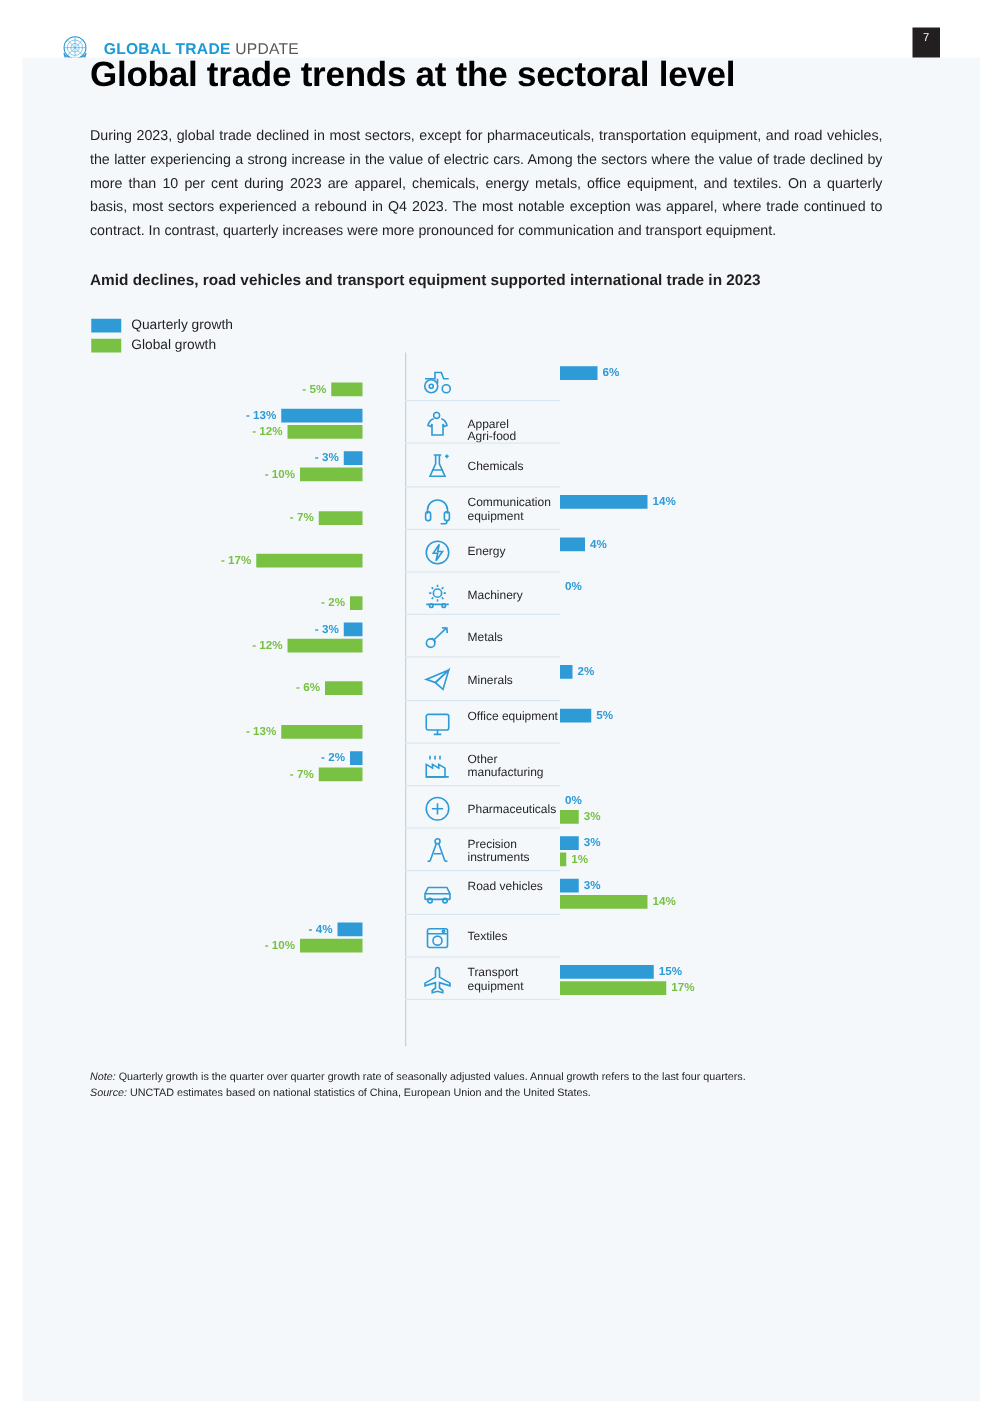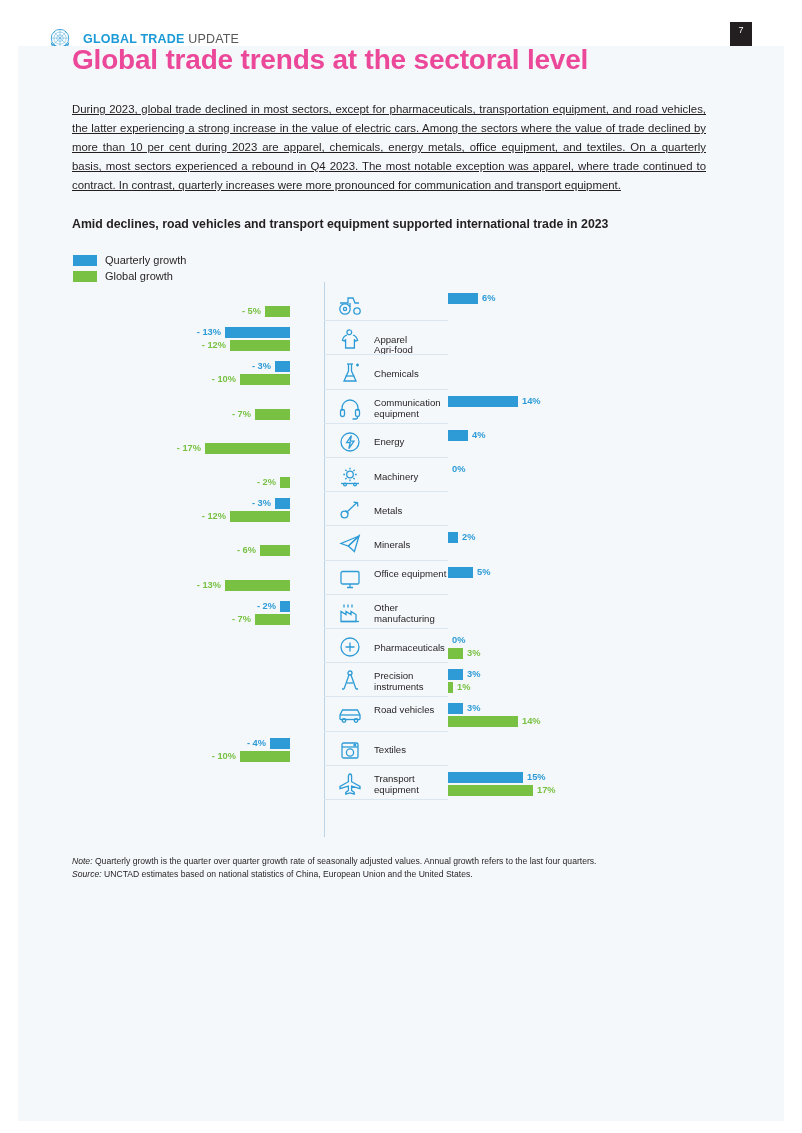--- a/index.html
+++ b/index.html
@@ -29,26 +29,26 @@
   }
 
   
   .panel{
     position:absolute;left:18px;top:46px;width:766px;height:1075px;
     background:#f4f8fb;
   }
 
   .title{
     position:absolute;left:72px;top:44px;width:640px;
-    font-size:28px;font-weight:bold;color:#ec4899;letter-spacing:-.2px;
+    font-size:28px;font-weight:bold;color:#000000;letter-spacing:-.2px;
   }
 
   .para{
     position:absolute;left:72px;top:100px;width:634px;
-    font-size:11.4px;line-height:19px;color:#231f20;text-align:justify;text-decoration:underline;
+    font-size:11.4px;line-height:19px;color:#231f20;text-align:justify;
   }
 
   .subtitle{
     position:absolute;left:72px;top:217px;width:640px;
     font-size:12.3px;font-weight:bold;color:#231f20;
   }
 
   
   .legend{position:absolute;left:73px;top:254px;}
   .legend-row{display:flex;align-items:center;gap:8px;margin-bottom:4px;}

